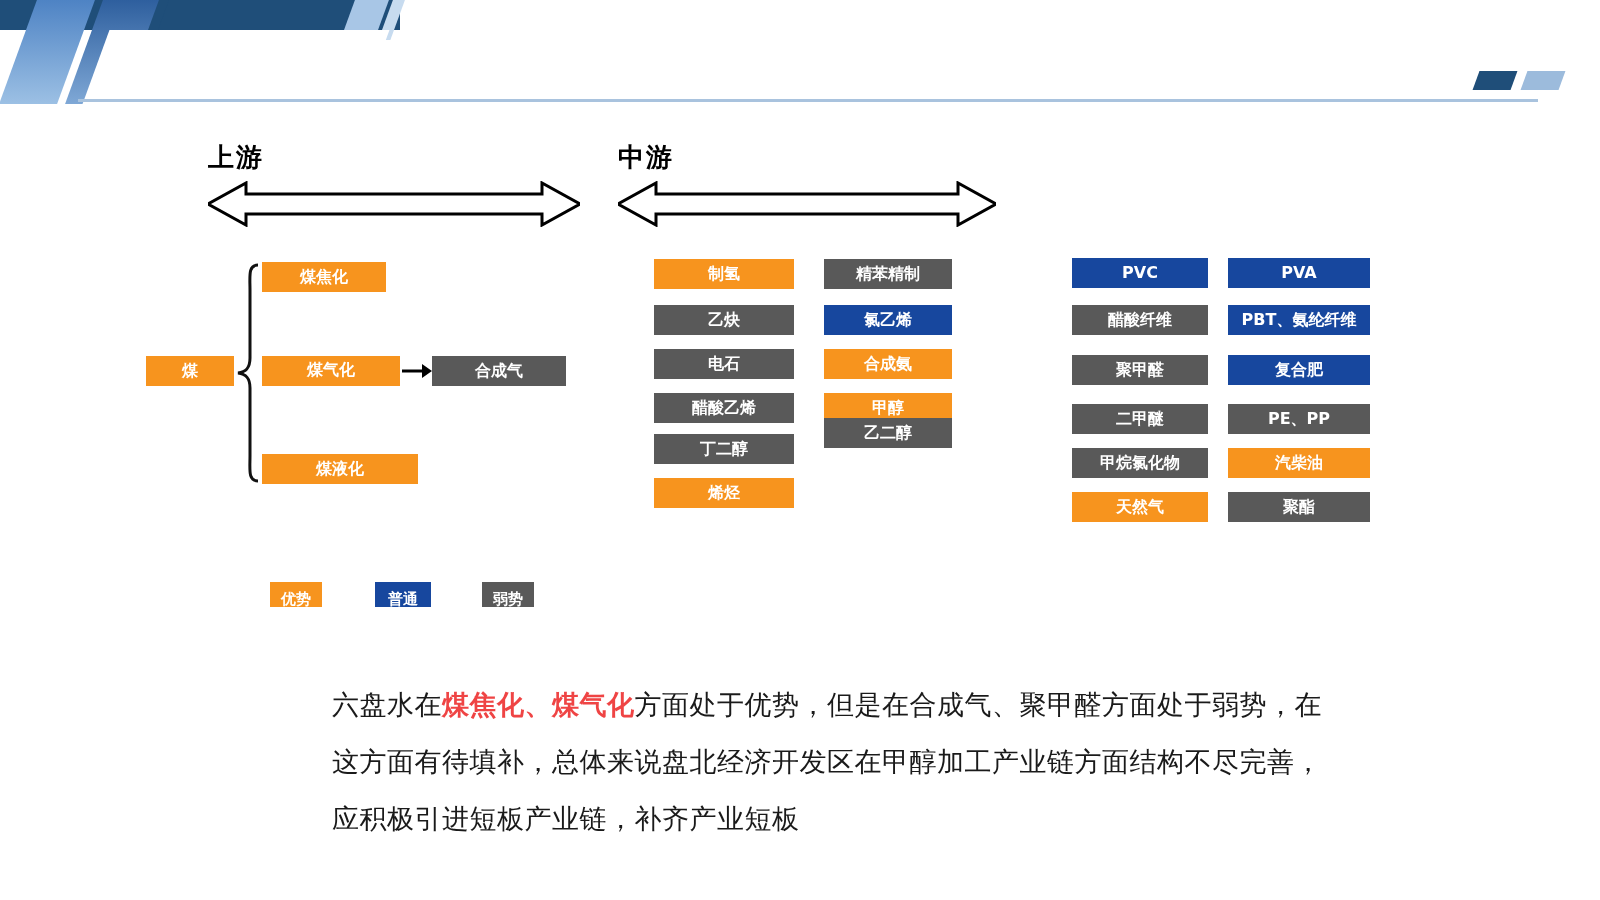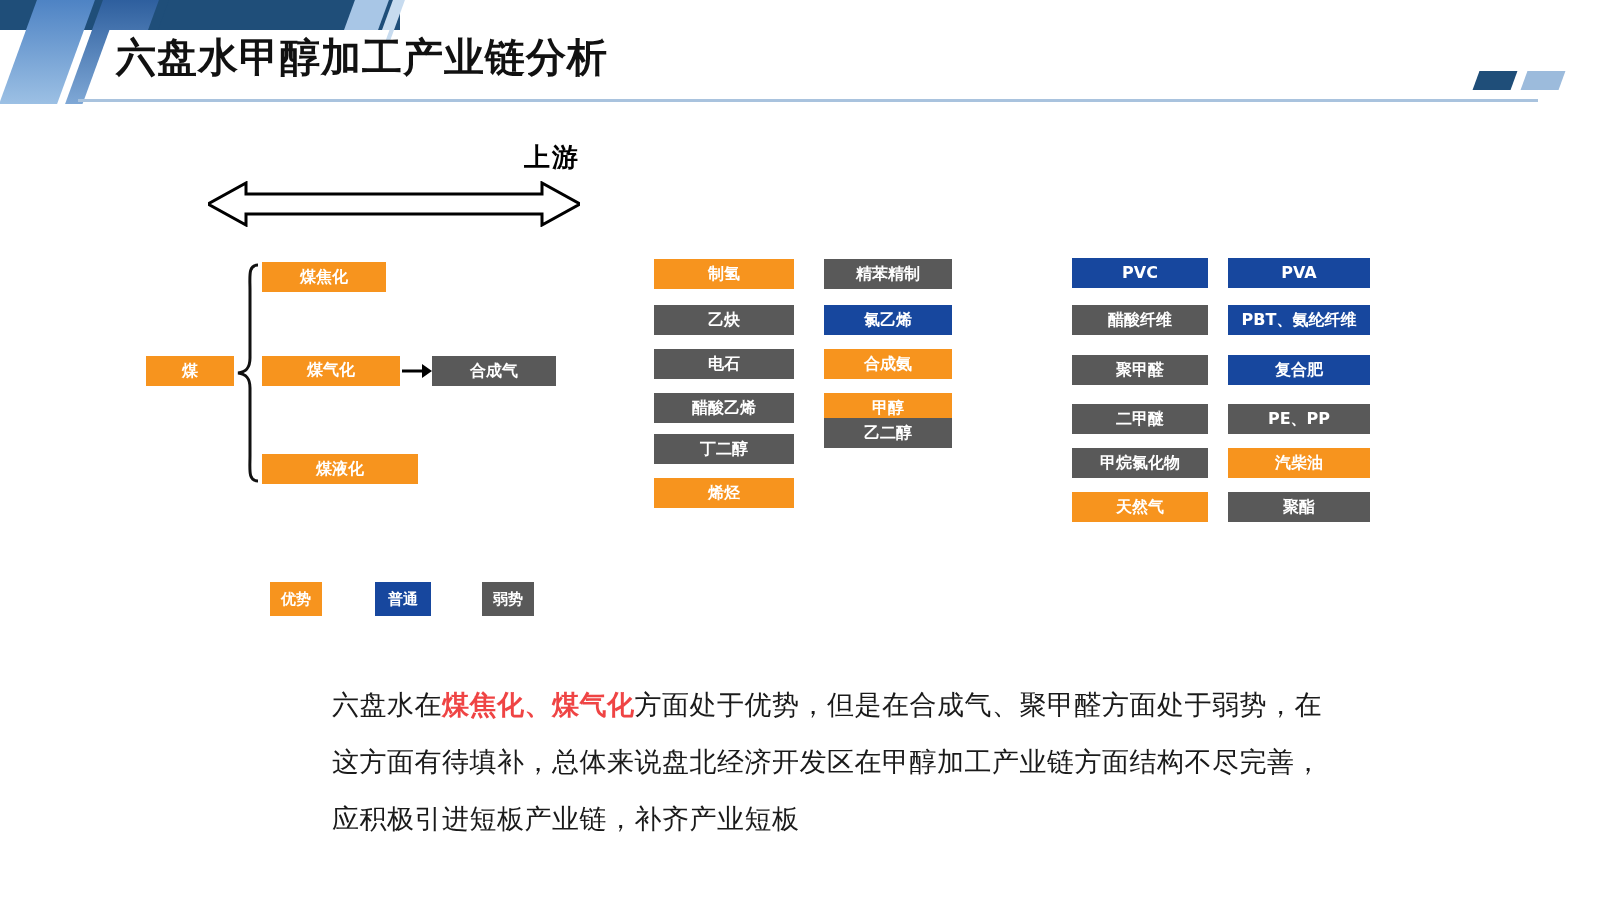--- a/index.html
+++ b/index.html
@@ -98,21 +98,21 @@
   #header-rule {
     position: absolute;
     left: 78px; top: 99px;
     width: 1460px; height: 3px;
     background: #A9C3DE;
   }
 
   
   .section-head {
     position: absolute;
-    text-align: right;
+    text-align: left;
   }
   .section-title {
     font-size: 26px;
     font-weight: bold;
     color: #000000;
     letter-spacing: 2px;
     margin-bottom: 6px;
   }
   .arrow-wrap { display: block; }
 
@@ -134,21 +134,21 @@
   }
   .c-orange { background: #F7941E; }
   .c-blue   { background: #17479E; }
   .c-gray   { background: #595959; }
 
   
   #coal      { left: 146px; top: 356px; width: 88px; }
   #up1       { left: 262px; top: 262px; width: 124px; }
   #up2       { left: 262px; top: 356px; width: 138px; font-family: Liberation Mono, monospace; }
   #up3       { left: 262px; top: 454px; width: 156px; }
-  #syngas    { left: 432px; top: 356px; width: 124px; }
+  #syngas    { left: 432px; top: 356px; width: 134px; }
 
   #brace {
     position: absolute;
     left: 236px; top: 262px;
     width: 24px; height: 222px;
   }
   #arrow-to-syngas {
     position: absolute;
     left: 402px; top: 362px;
     width: 30px; height: 18px;
@@ -159,21 +159,21 @@
   .mid-b { left: 824px; width: 128px; }
 
   
   .dn-a { left: 1072px; width: 136px; }
   .dn-b { left: 1228px; width: 142px; }
 
   
   #legend { position: absolute; left: 270px; top: 582px; }
   .legend-item {
     position: absolute;
-    height: 34px;
+    height: 25px;
     line-height: 34px;
     text-align: center;
     font-size: 15px;
     font-weight: bold;
     color: #ffffff;
     width: 52px;
   }
   .legend-item.li0 { left: 0px; }
   .legend-item.li1 { left: 105px; width: 56px; }
   .legend-item.li2 { left: 212px; }
@@ -199,31 +199,36 @@
     <div class="hdr-deco deco-band"></div>
     <div class="hdr-deco deco-par-c"></div>
     <div class="hdr-deco deco-par-d"></div>
     <div class="hdr-deco deco-par-e"></div>
     <div class="hdr-deco deco-par-a"></div>
     <div class="hdr-deco deco-par-b"></div>
     <div class="hdr-deco deco-white-wedge"></div>
     <div class="hdr-deco deco-white-wedge2"></div>
     <div class="hdr-deco deco-tr-1"></div>
     <div class="hdr-deco deco-tr-2"></div>
-    <div id="title">六盘水甲醇加工产业链分析</div>
     <div id="header-rule"></div>
   </div>
 
   <div class="section-head" id="sec-up">
     <div class="section-title">上游</div>
     <svg class="arrow-wrap" width="372" height="46" viewBox="0 0 372 46">
       <polygon points="0,23 38,2 38,13 334,13 334,2 372,23 334,44 334,33 38,33 38,44" fill="#ffffff" stroke="#000000" stroke-width="3" stroke-linejoin="miter"></polygon>
     </svg>
   </div>
 
+  <div class="section-head" id="sec-mid">
+    <div class="section-title">中游</div>
+    <svg class="arrow-wrap" width="378" height="46" viewBox="0 0 378 46">
+      <polygon points="0,23 38,2 38,13 340,13 340,2 378,23 340,44 340,33 38,33 38,44" fill="#ffffff" stroke="#000000" stroke-width="3" stroke-linejoin="miter"></polygon>
+    </svg>
+  </div>
 
 
   <div class="node c-orange" id="coal">煤</div>
 
   <svg id="brace" viewBox="0 0 24 222">
     <path d="M22,3 C12,3 14,14 14,28 L14,96 C14,106 10,110 2,111 C10,112 14,116 14,126 L14,194 C14,208 12,219 22,219" fill="none" stroke="#111111" stroke-width="3"></path>
   </svg>
 
   <div class="node c-orange" id="up1">煤焦化</div>
   <div class="node c-orange" id="up2">煤气化</div>

